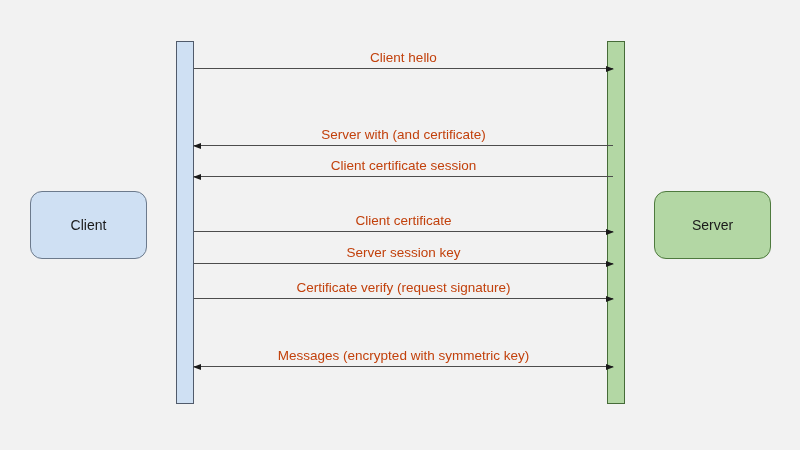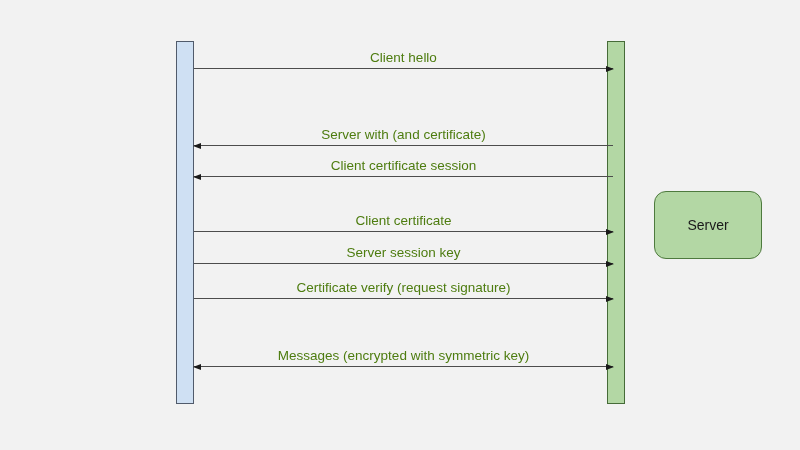--- a/index.html
+++ b/index.html
@@ -37,21 +37,21 @@
     left: 30px;
     top: 191px;
     width: 117px;
     height: 68px;
     background: #cfe0f3;
     border: 1px solid #6c7a8c;
   }
   #server-box {
     left: 654px;
     top: 191px;
-    width: 108px;
+    width: 117px;
     height: 68px;
     background: #b3d7a4;
     border: 1px solid #4e7a3e;
   }
 
   
   .lifeline-bar {
     position: absolute;
     box-sizing: border-box;
     top: 41px;
@@ -84,21 +84,21 @@
     height: 0;
     border-top: 1px solid #4d4d4d;
   }
   .msg-label {
     position: absolute;
     left: 0;
     width: 100%;
     bottom: 4px;
     text-align: center;
     font-size: 13.5px;
-    color: #4d7c0f;
+    color: #c2410c;
     white-space: nowrap;
     line-height: 1;
   }
   
   .arrow-head {
     position: absolute;
     top: -3.5px;
     width: 0;
     height: 0;
   }
@@ -113,20 +113,23 @@
     border-top: 3.5px solid transparent;
     border-bottom: 3.5px solid transparent;
     border-right: 8px solid #1a1a1a;
   }
 </style>
 </head>
 <body>
 
 <div id="canvas">
 
+  <div id="client-box" class="actor-box">
+    <span class="actor-label">Client</span>
+  </div>
 
   <div id="server-box" class="actor-box">
     <span class="actor-label">Server</span>
   </div>
 
   <div id="client-lifeline" class="lifeline-bar"></div>
   <div id="server-lifeline" class="lifeline-bar"></div>
 
   <div class="message" style="top:68px">
     <div class="msg-label">Client hello</div>

